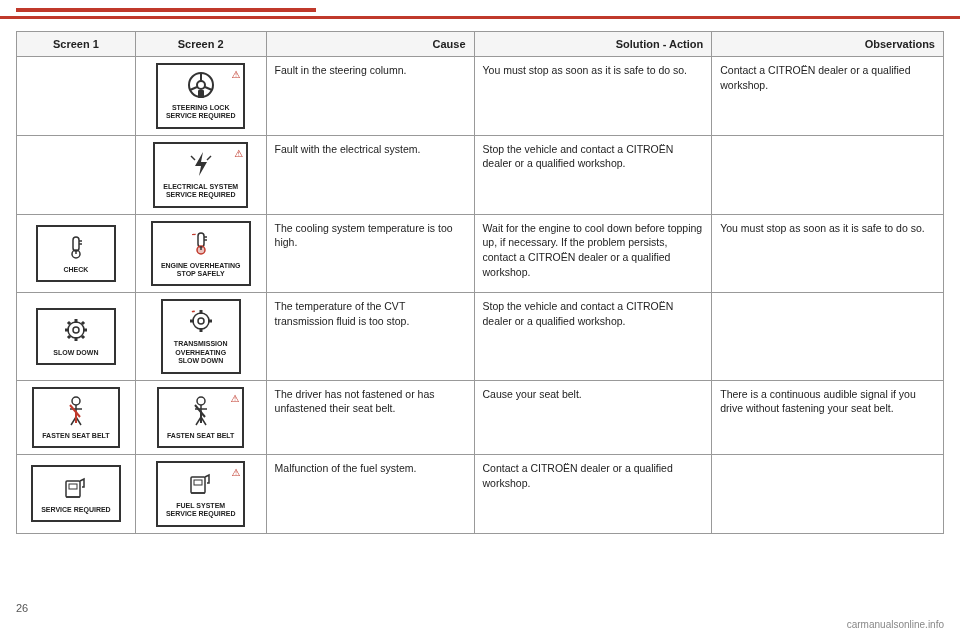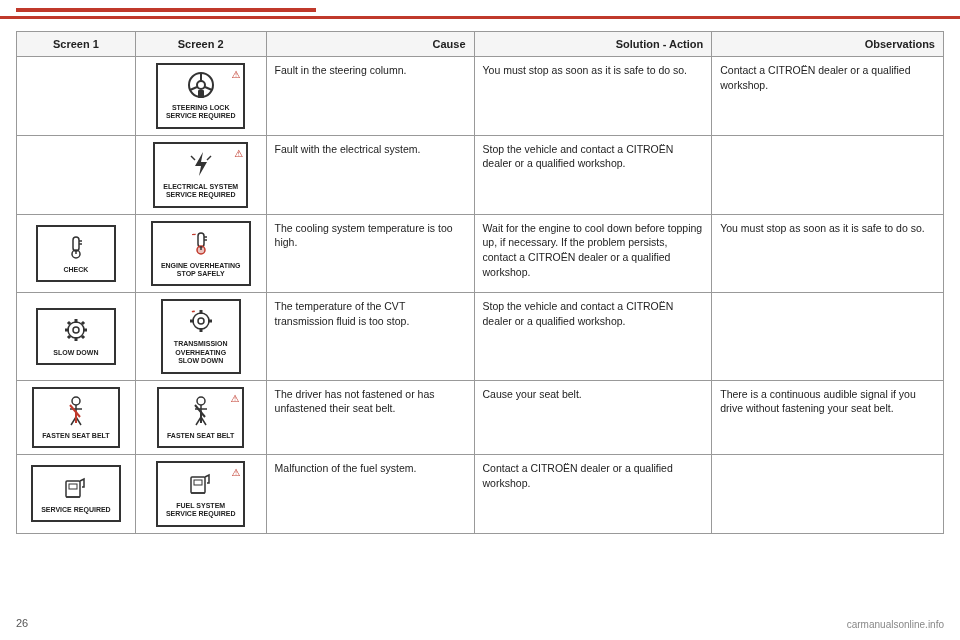--- a/index.html
+++ b/index.html
@@ -89,21 +89,21 @@
     }
     .warning-triangle {
       position: absolute;
       top: 3px;
       right: 3px;
       font-size: 10px;
       color: #c0392b;
     }
     .page-num {
       position: absolute;
-      bottom: 11px;
+      bottom: 26px;
       left: 16px;
       font-size: 11px;
       color: #555;
     }
     .footer-site {
       position: absolute;
       bottom: 10px;
       right: 16px;
       font-size: 10px;
       color: #888;

